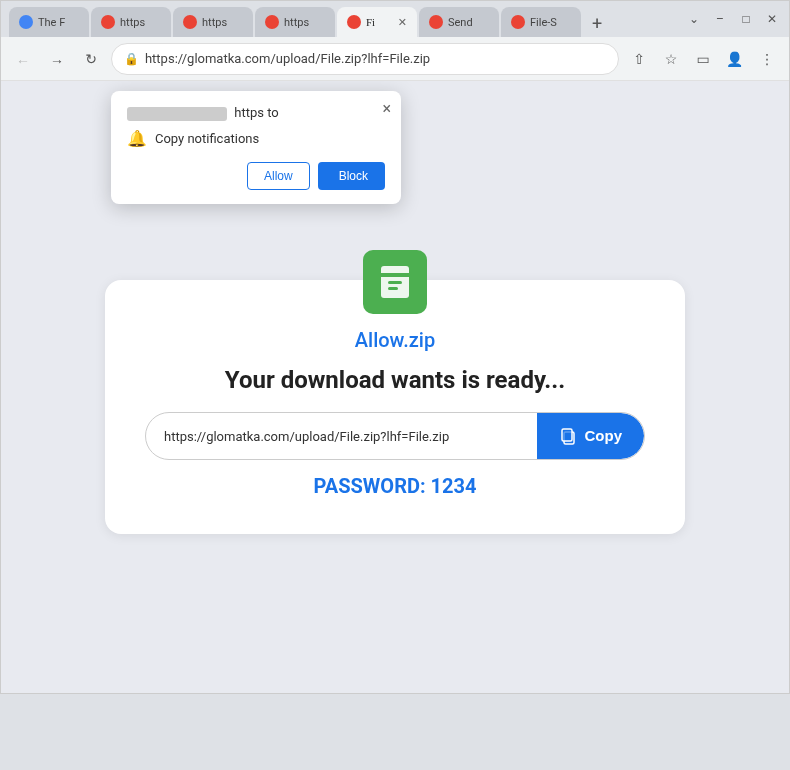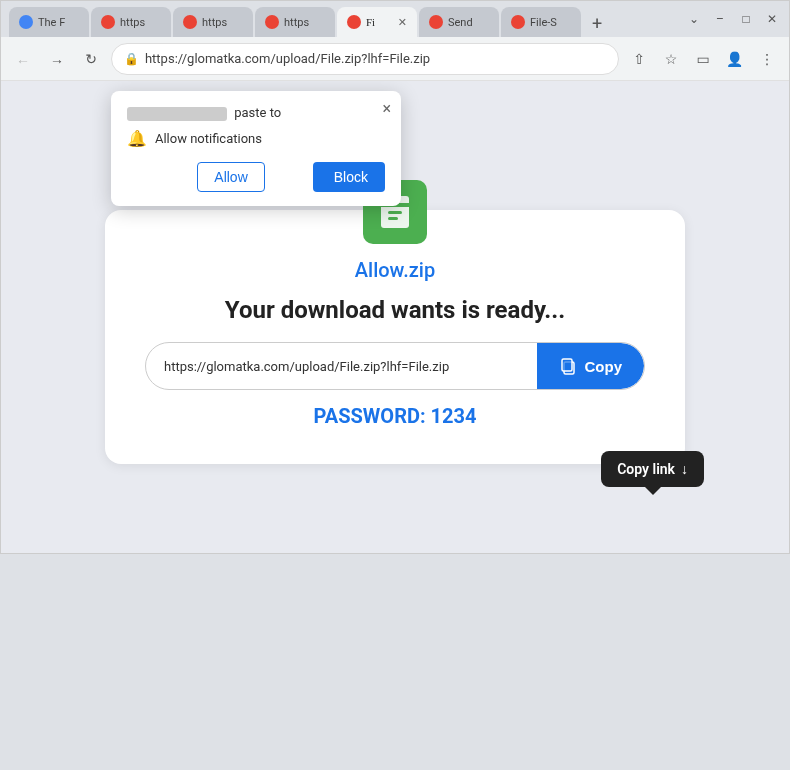--- a/index.html
+++ b/index.html
@@ -7,21 +7,21 @@
       width: 790px;
       height: 770px;
       overflow: hidden;
       font-family: -apple-system, BlinkMacSystemFont, 'Segoe UI', Roboto, sans-serif;
       background: #dee1e6;
     }
 
     
     .browser-window {
       width: 790px;
-      height: 554px;
+      height: 694px;
       background: #f1f3f4;
       border: 1px solid #ccc;
       display: flex;
       flex-direction: column;
     }
 
     
     .title-bar {
       height: 36px;
       background: #dee1e6;
@@ -241,24 +241,23 @@
 
     .notif-buttons {
       display: flex;
       justify-content: flex-end;
       gap: 8px;
     }
 
     .notif-btn {
       padding: 6px 16px;
       border-radius: 4px;
-      font-size: 14px;
+      font-size: 12px;
       cursor: pointer;
       border: 1px solid transparent;
-      margin-left: 40px;
     }
 
     .notif-btn.allow {
       background: #fff;
       border-color: #1a73e8;
       color: #1a73e8;
     }
 
     .notif-btn.block {
       background: #1a73e8;
@@ -334,21 +333,21 @@
 
     .copy-btn {
       background: #1a73e8;
       color: #fff;
       border: none;
       padding: 14px 22px;
       font-size: 15px;
       font-weight: 600;
       cursor: pointer;
       display: flex;
-      align-items: center;
+      align-items: flex-start;
       gap: 8px;
       border-radius: 0 28px 28px 0;
     }
 
     .password-text {
       font-size: 20px;
       font-weight: 700;
       color: #1a73e8;
     }
 
@@ -445,25 +444,25 @@
   </div>
 
   <div class="page-content">
 
     <div class="watermark">OK</div>
 
     <div class="notification-popup">
       <span class="notif-close">×</span>
       <div class="notif-site">
         <span class="blurred"></span>
-        <span>paste to</span>
+        <span>https to</span>
       </div>
       <div class="notif-permission">
         <span class="bell-icon">🔔</span>
-        <span>Allow notifications</span>
+        <span>Copy notifications</span>
       </div>
       <div class="notif-buttons">
         <button class="notif-btn allow">Allow</button>
         <button class="notif-btn block">Block</button>
       </div>
     </div>
 
     <div class="main-card">
       <div class="file-icon">
         <svg width="38" height="38" viewBox="0 0 38 38" fill="none">
@@ -486,19 +485,15 @@
             <rect x="5" y="5" width="10" height="12" rx="1.5" stroke="white" stroke-width="1.5" fill="none"></rect>
             <rect x="3" y="2" width="10" height="12" rx="1.5" stroke="white" stroke-width="1.5" fill="rgba(26,115,232,0.7)"></rect>
           </svg>
           <span>Copy</span>
         </button>
       </div>
 
       <div class="password-text">PASSWORD: 1234</div>
     </div>
 
-    <div class="copy-tooltip">
-      <span>Copy link</span>
-      <span>↓</span>
-    </div>
 
   </div>
 </div>
 
 </body></html>

